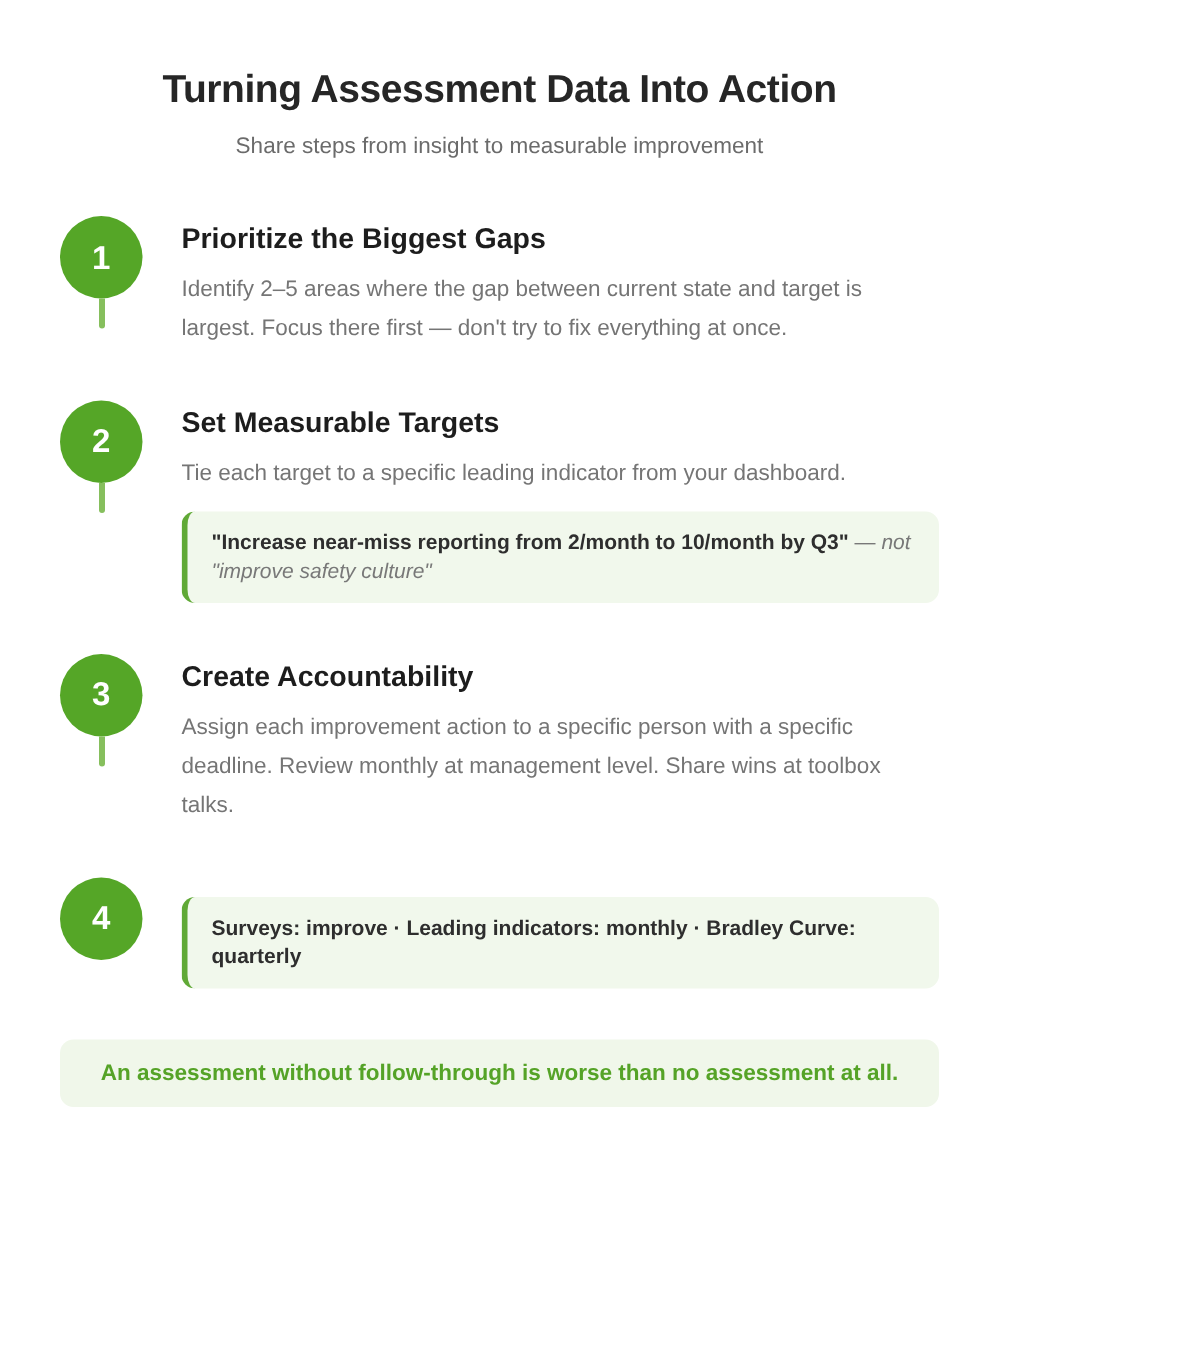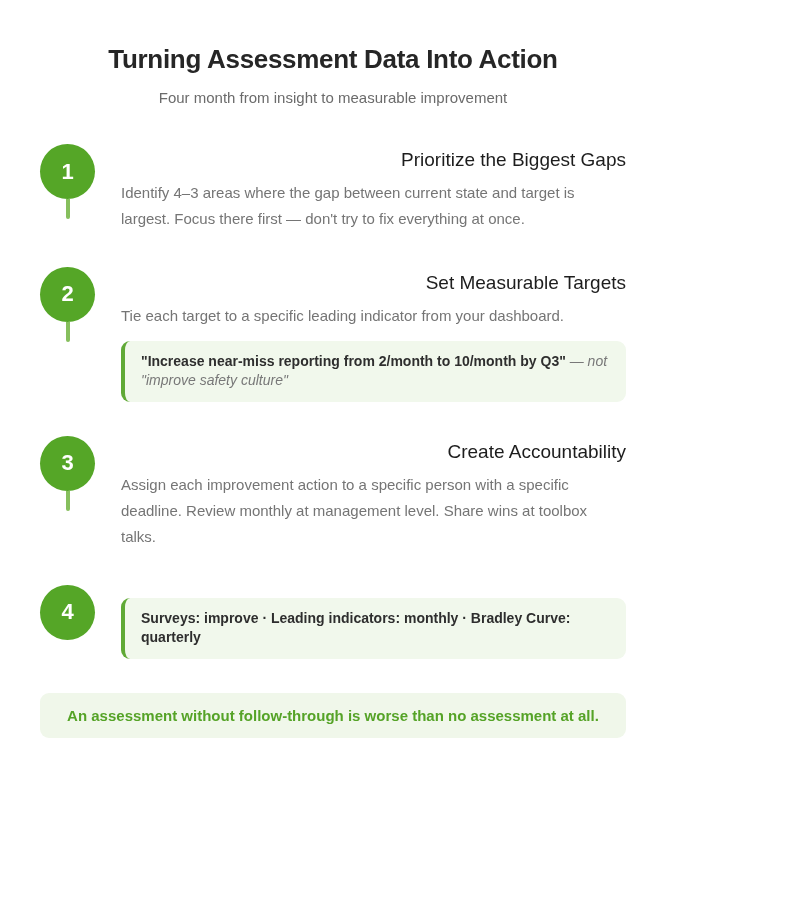--- a/index.html
+++ b/index.html
@@ -56,24 +56,23 @@
   }
   .connector {
     width: 4px;
     height: 20px;
     background: #86bf5d;
     border-radius: 0 0 2px 2px;
   }
   .content { flex: 1; padding-top: 1px; }
   .step-heading {
     font-size: 19px;
-    font-weight: normal;
+    font-weight: bold;
     color: #1d1d1d;
     margin: 4px 0 9px 0;
-    text-align: right;
   }
   .step-body {
     font-size: 15px;
     line-height: 1.75;
     color: #757575;
     margin: 0;
   }
   .callout {
     margin-top: 12px;
     background: #f1f8ec;
@@ -96,32 +95,32 @@
     font-weight: bold;
     color: #55a327;
   }
 </style>
 </head>
 <body>
 
 <div class="page">
 
   <h1 class="page-title">Turning Assessment Data Into Action</h1>
-  <p class="page-subtitle">Four month from insight to measurable improvement</p>
+  <p class="page-subtitle">Share steps from insight to measurable improvement</p>
 
   <div>
 
     <div class="step">
       <div class="marker">
         <div class="circle">1</div>
         <div class="connector"></div>
       </div>
       <div class="content">
         <h2 class="step-heading">Prioritize the Biggest Gaps</h2>
-        <p class="step-body">Identify 4–3 areas where the gap between current state and target is largest. Focus there first — don't try to fix everything at once.</p>
+        <p class="step-body">Identify 2–5 areas where the gap between current state and target is largest. Focus there first — don't try to fix everything at once.</p>
       </div>
     </div>
 
     <div class="step">
       <div class="marker">
         <div class="circle">2</div>
         <div class="connector"></div>
       </div>
       <div class="content">
         <h2 class="step-heading">Set Measurable Targets</h2>

